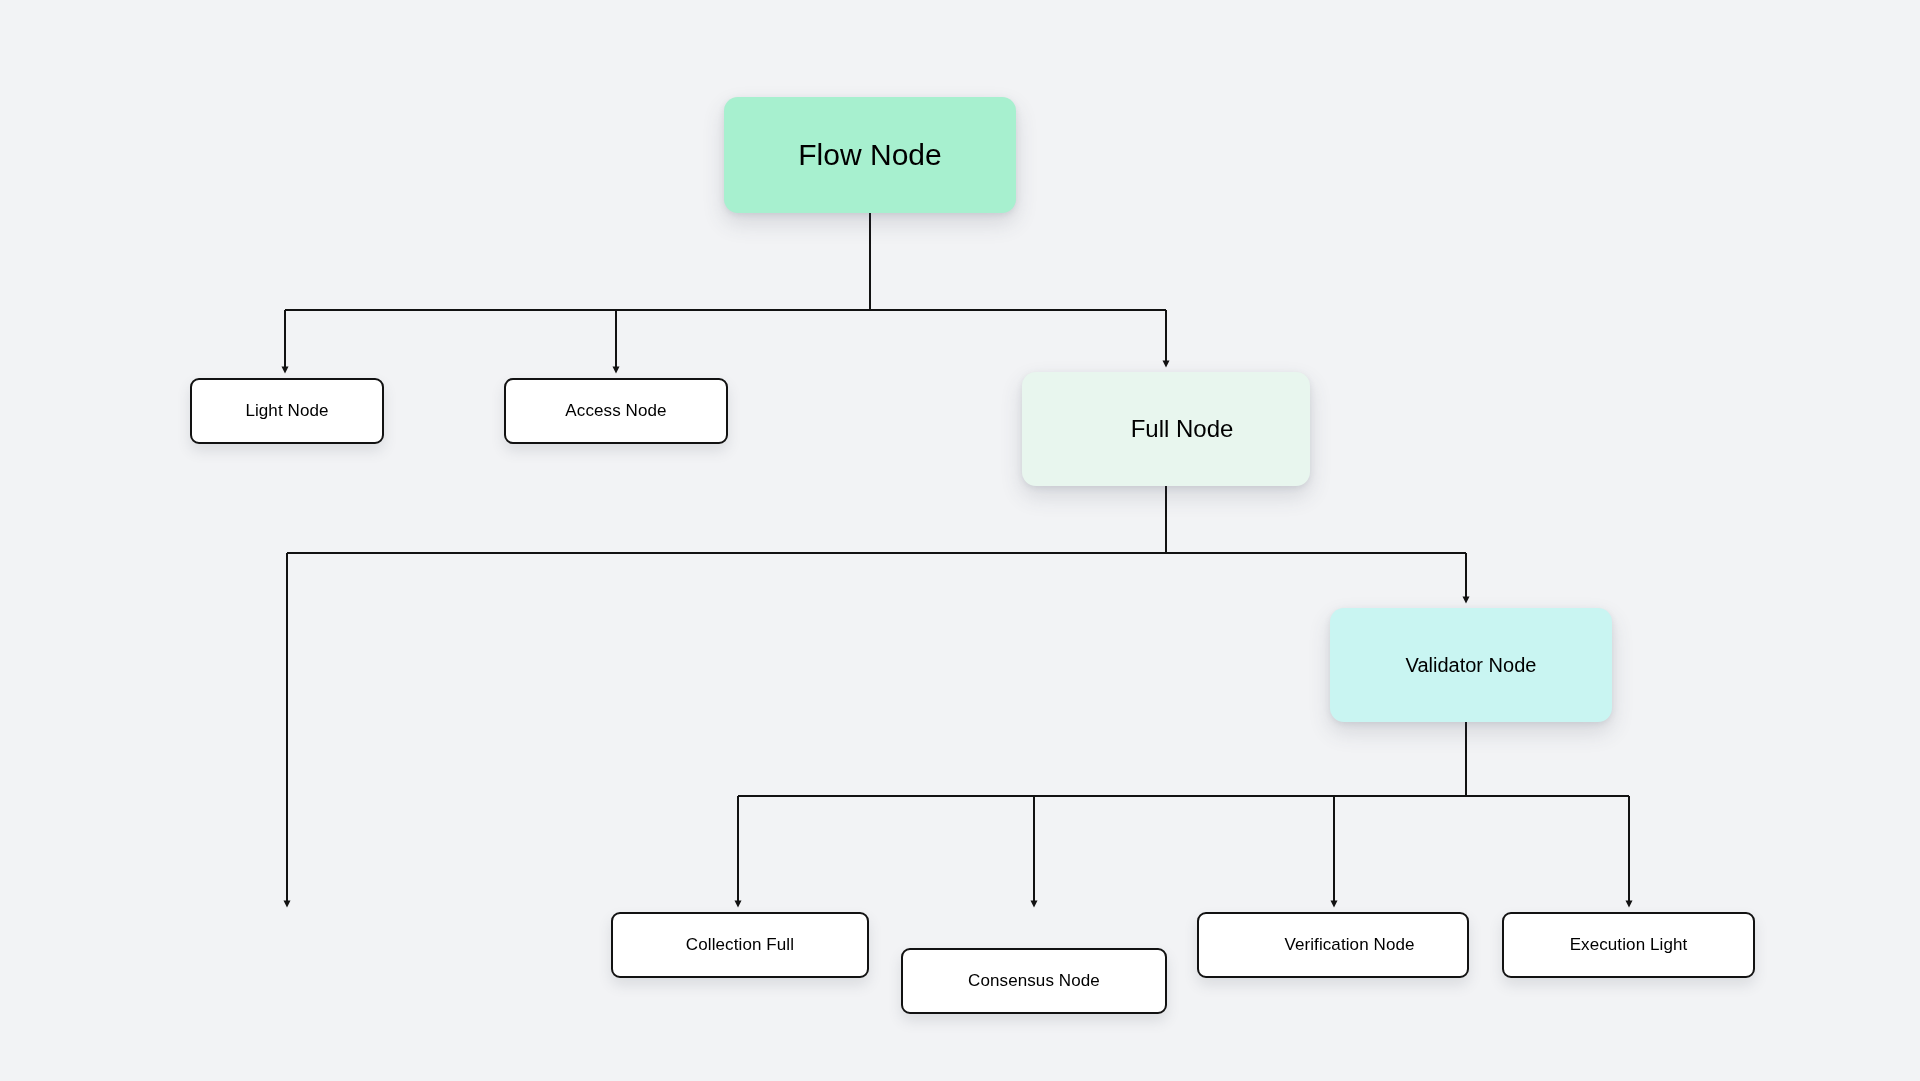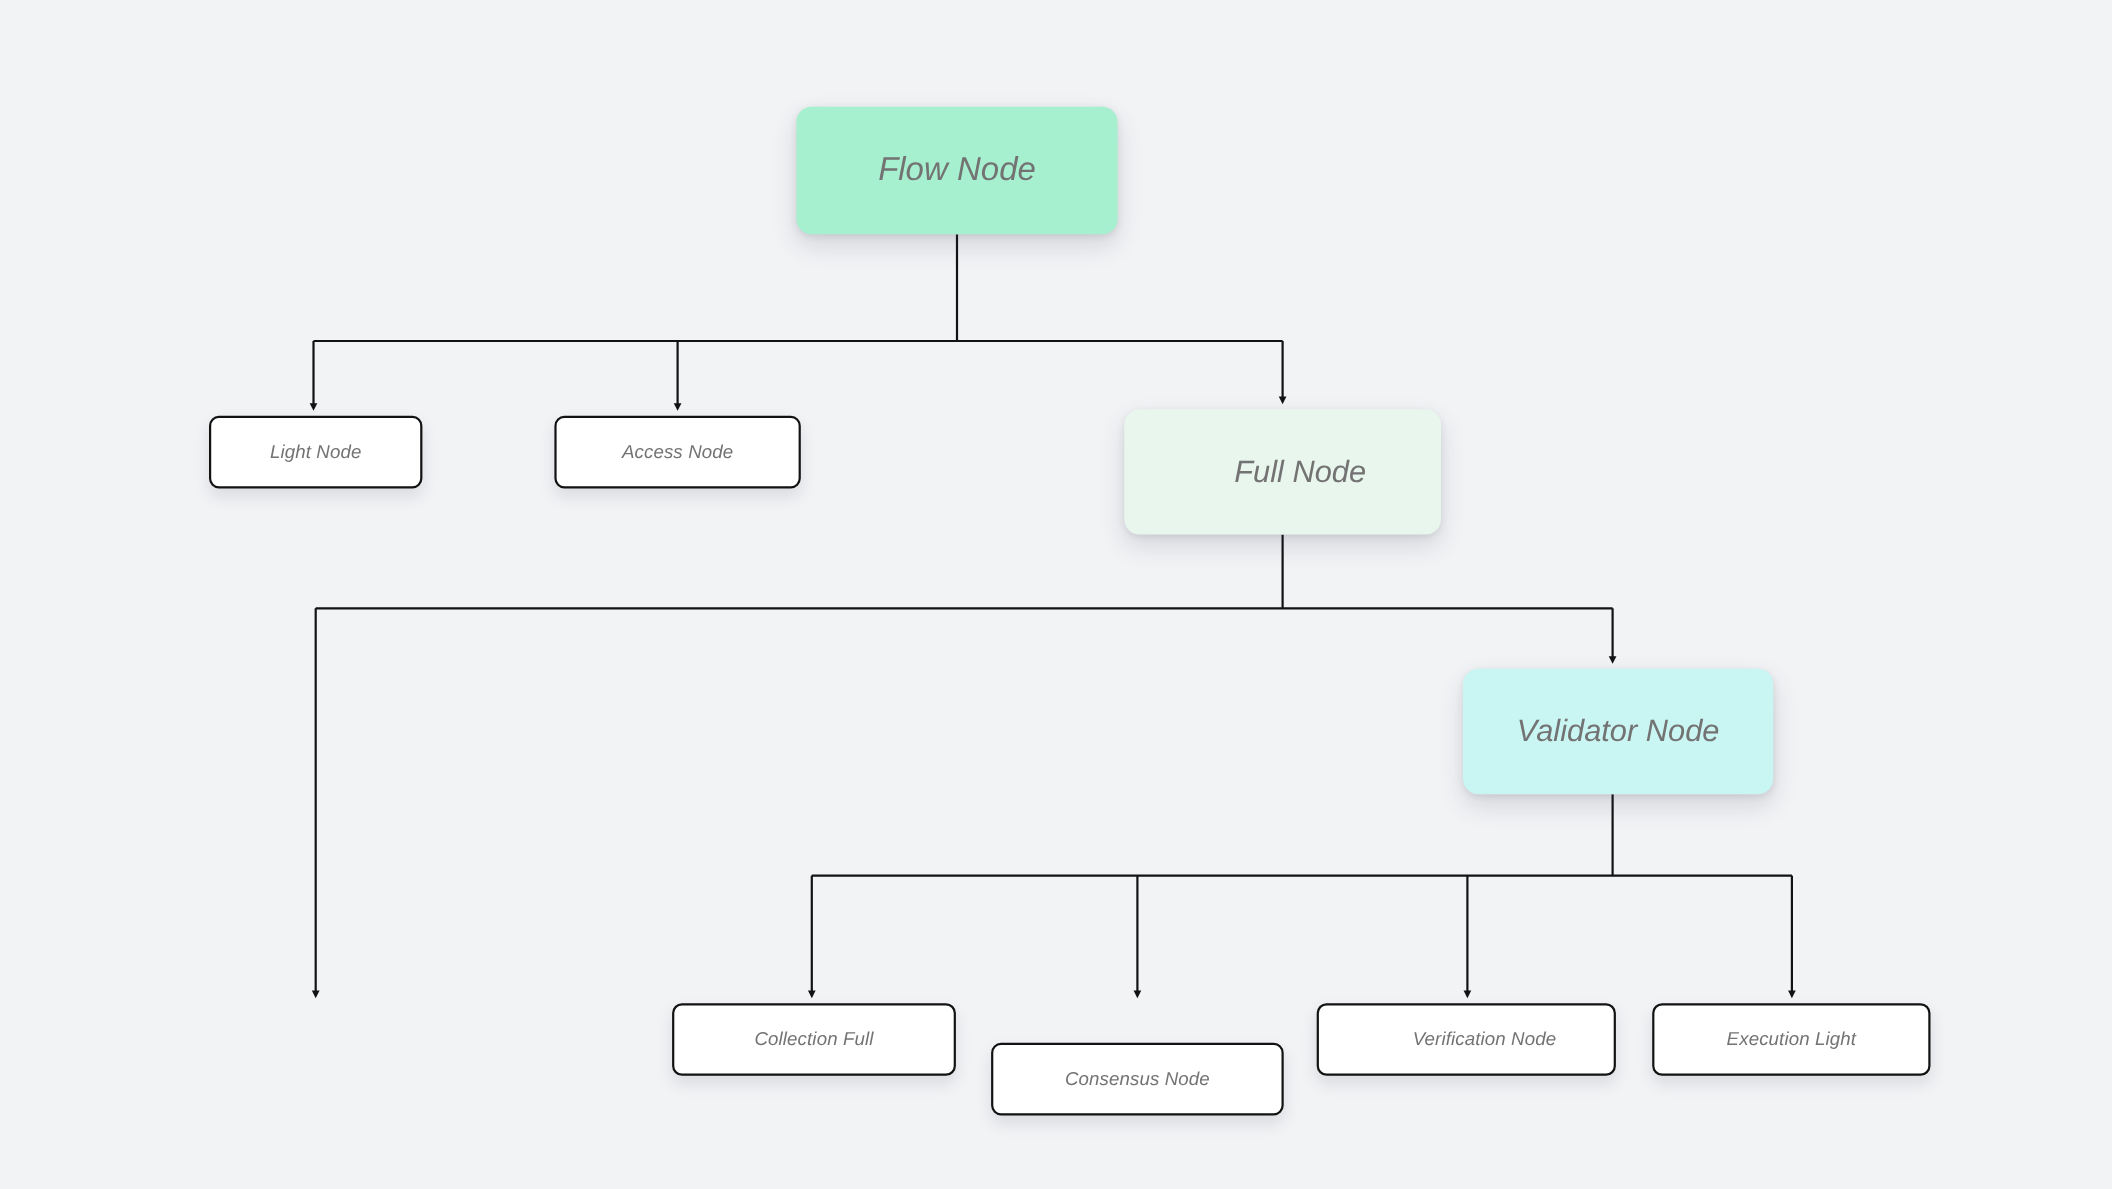--- a/index.html
+++ b/index.html
@@ -32,24 +32,23 @@
     pointer-events: none;
   }
 
   .node {
     position: absolute;
     box-sizing: border-box;
     display: flex;
     align-items: center;
     justify-content: center;
     text-align: left;
-    color: #737373;
+    color: #000000;
     white-space: nowrap;
     user-select: none;
-    font-style: italic;
   }
 
   
   .node-emph {
     border-radius: 14px;
     border: none;
     box-shadow: 0 10px 22px rgba(60, 70, 85, 0.16),
                 0 2px 6px rgba(60, 70, 85, 0.10);
   }
 
@@ -57,22 +56,22 @@
   .node-leaf {
     background: #ffffff;
     border: 2.2px solid #121212;
     border-radius: 9px;
     box-shadow: 0 7px 14px rgba(60, 70, 85, 0.13);
     font-size: 17px;
     letter-spacing: 0.1px;
   }
 
   .node-root    { font-size: 30px; }
-  .node-full    { font-size: 28px; padding-left: 32px; }
-  .node-val     { font-size: 28px; }
+  .node-full    { font-size: 24px; padding-left: 32px; }
+  .node-val     { font-size: 20px; }
 </style>
 </head>
 <body style="background: rgb(242, 243, 245);">
 
 <div id="diagram-canvas">
 
   <svg id="connector-layer" viewBox="0 0 1920 1081" width="1920" height="1081" xmlns="http://www.w3.org/2000/svg">
     <defs>
       <marker id="arrowhead" markerWidth="9" markerHeight="9" refX="4.2" refY="4.2" orient="auto" markerUnits="userSpaceOnUse">
         <path d="M0.7,0.7 L7.7,4.2 L0.7,7.7 Z" fill="#121212"></path>

